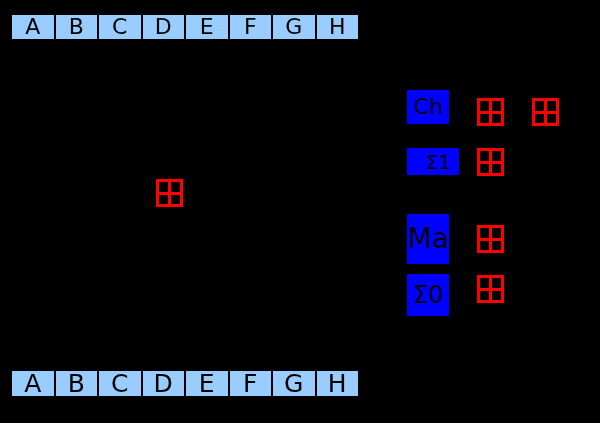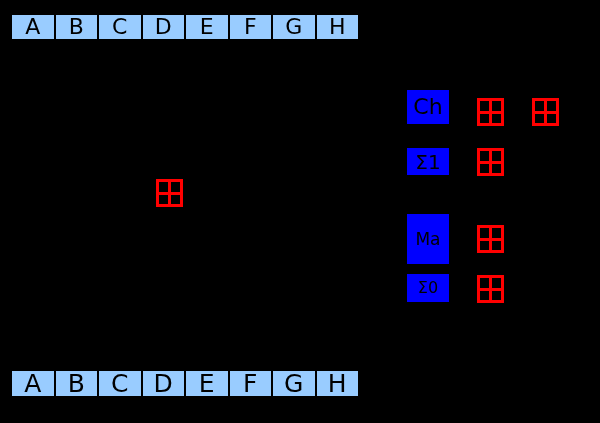--- a/index.html
+++ b/index.html
@@ -50,23 +50,23 @@
     left: 407px;
     width: 42px;
     background: #0000ff;
     color: #000000;
     display: flex;
     align-items: center;
     justify-content: center;
     line-height: 1;
   }
   .fn-ch { top: 90px;  height: 34px; font-size: 22px; }
-  .fn-s1 { top: 148px; height: 27px; font-size: 20px; }
-  .fn-ma { top: 214px; height: 50px; font-size: 17px; }
-  .fn-s0 { top: 274px; height: 28px; font-size: 16px; }
+  .fn-s1 { top: 148px; height: 27px; font-size: 20px; padding-left: 10px; }
+  .fn-ma { top: 214px; height: 50px; font-size: 28px; }
+  .fn-s0 { top: 274px; height: 42px; font-size: 24px; }
 
   
   .adder {
     position: absolute;
     box-sizing: border-box;
     width: 27px;
     height: 28px;
     border: 3.5px solid #ff0000;
     background: transparent;
   }

